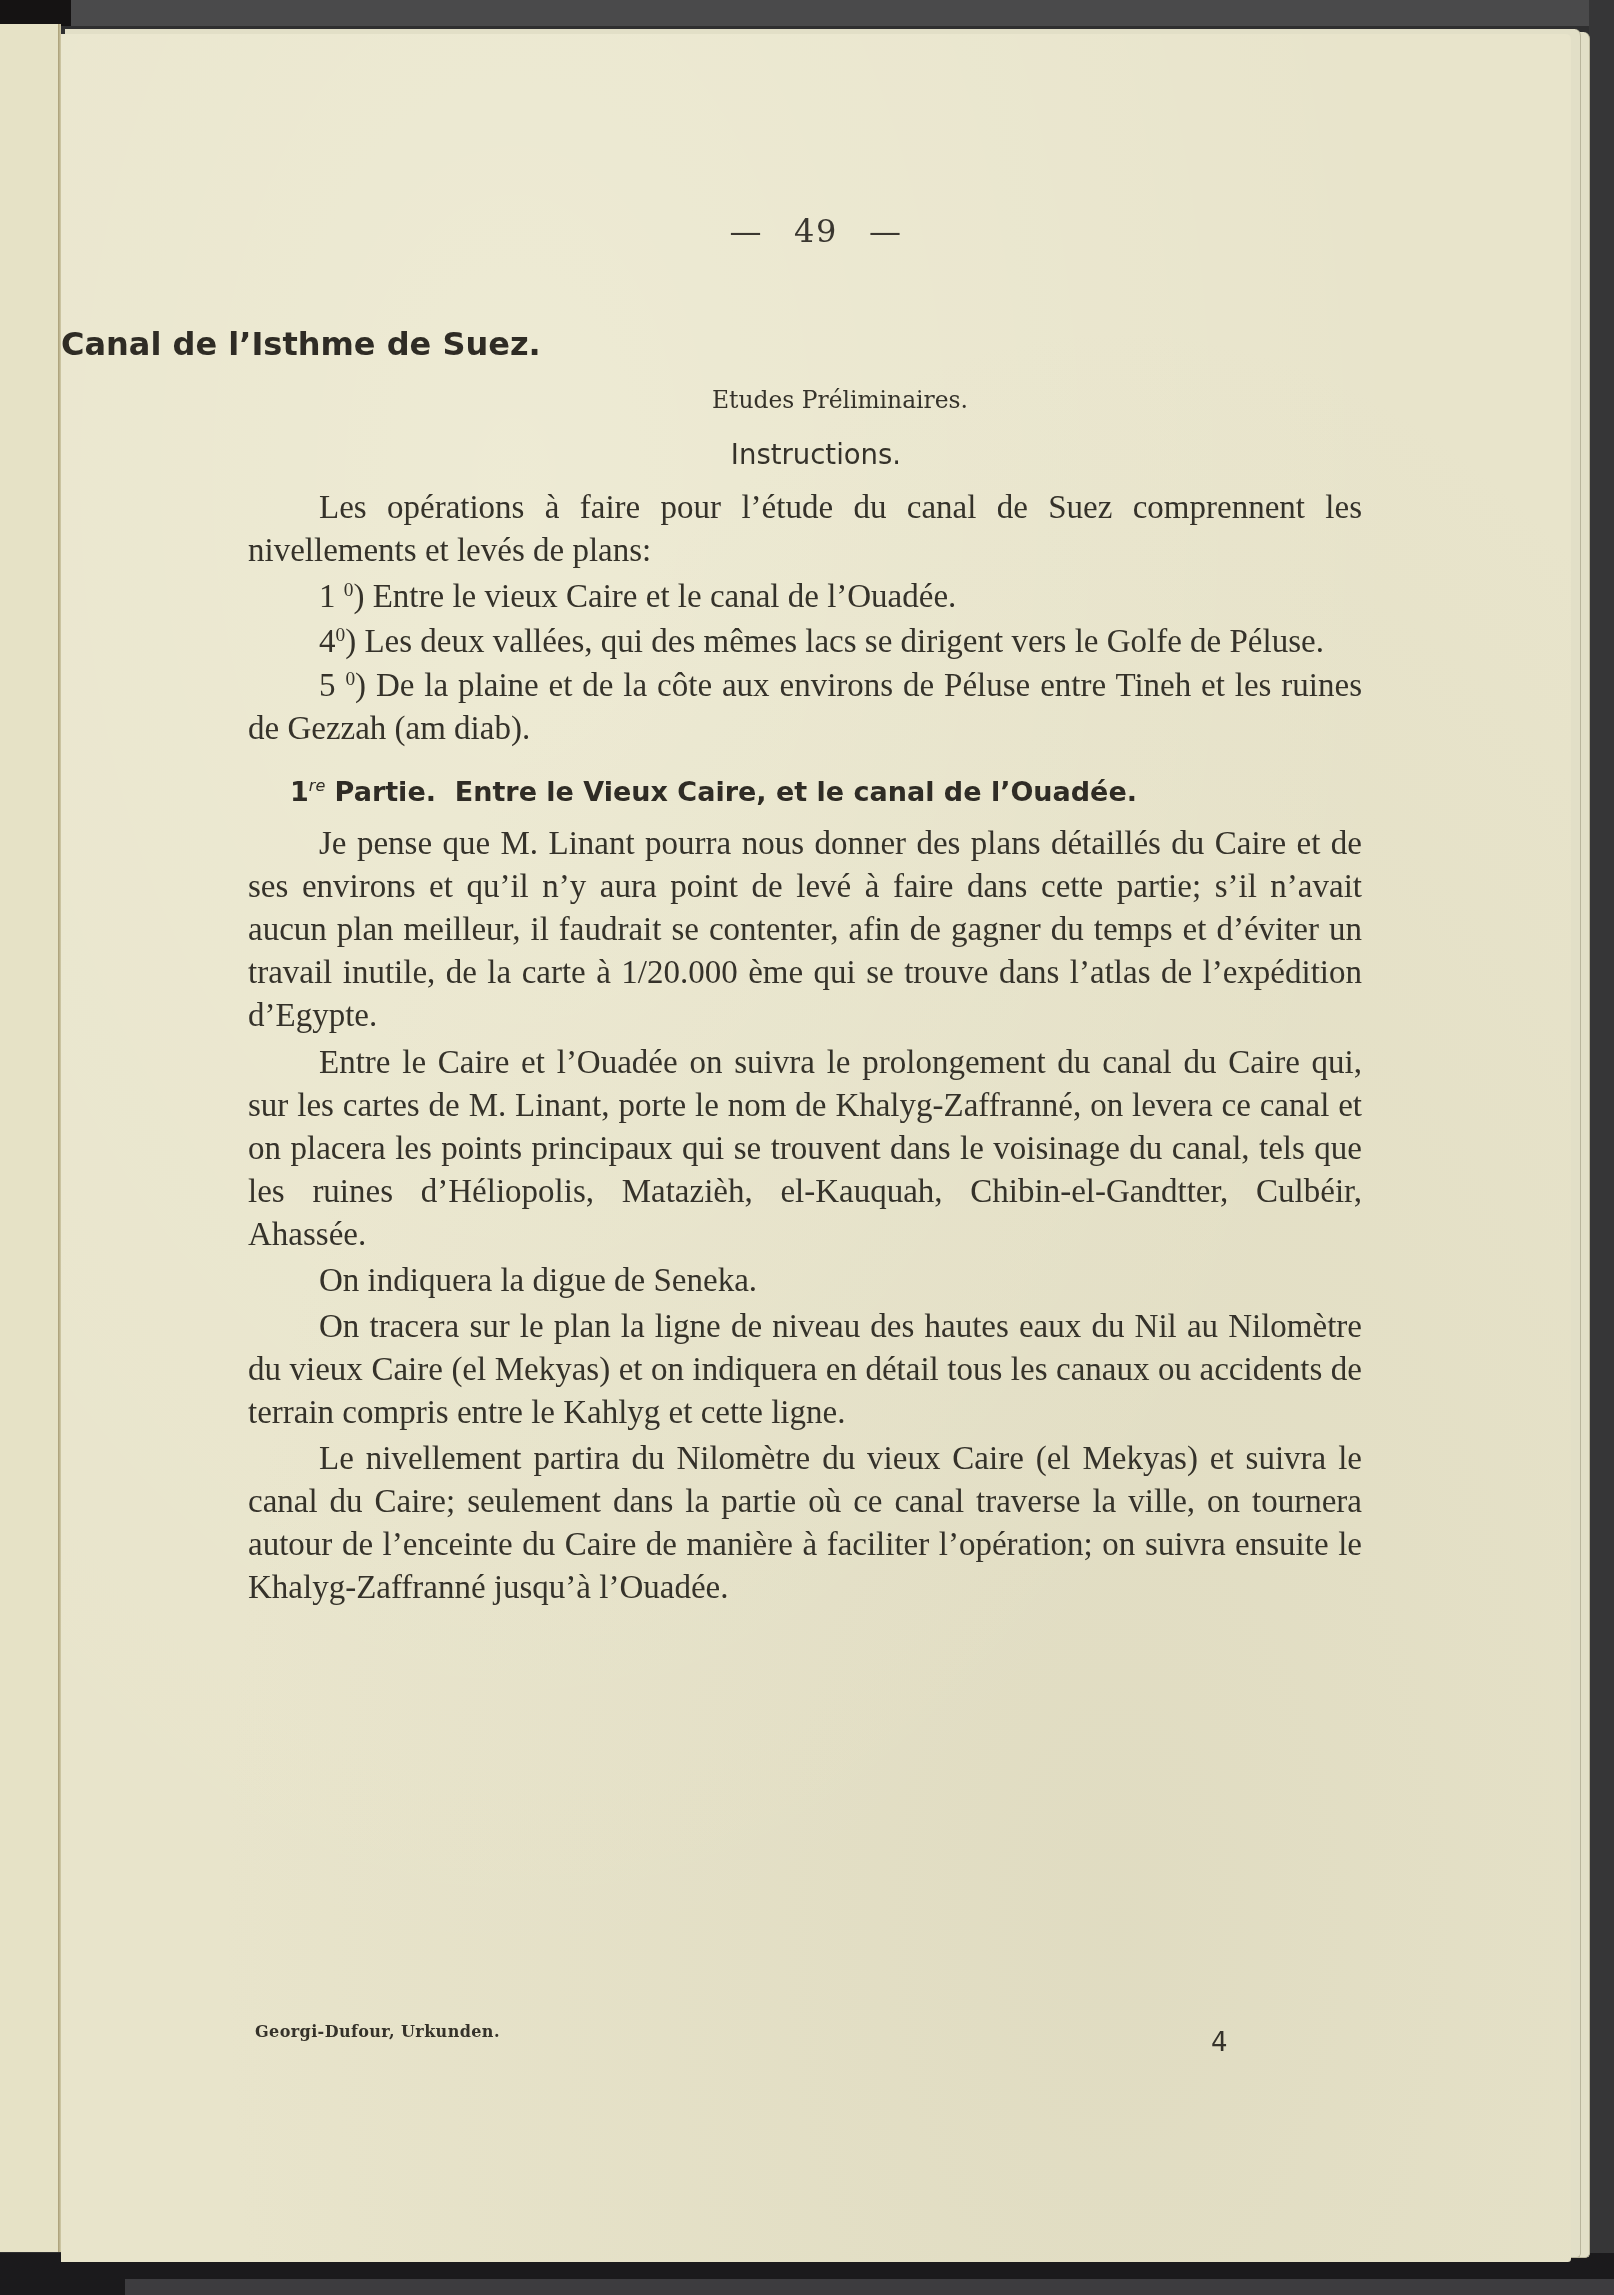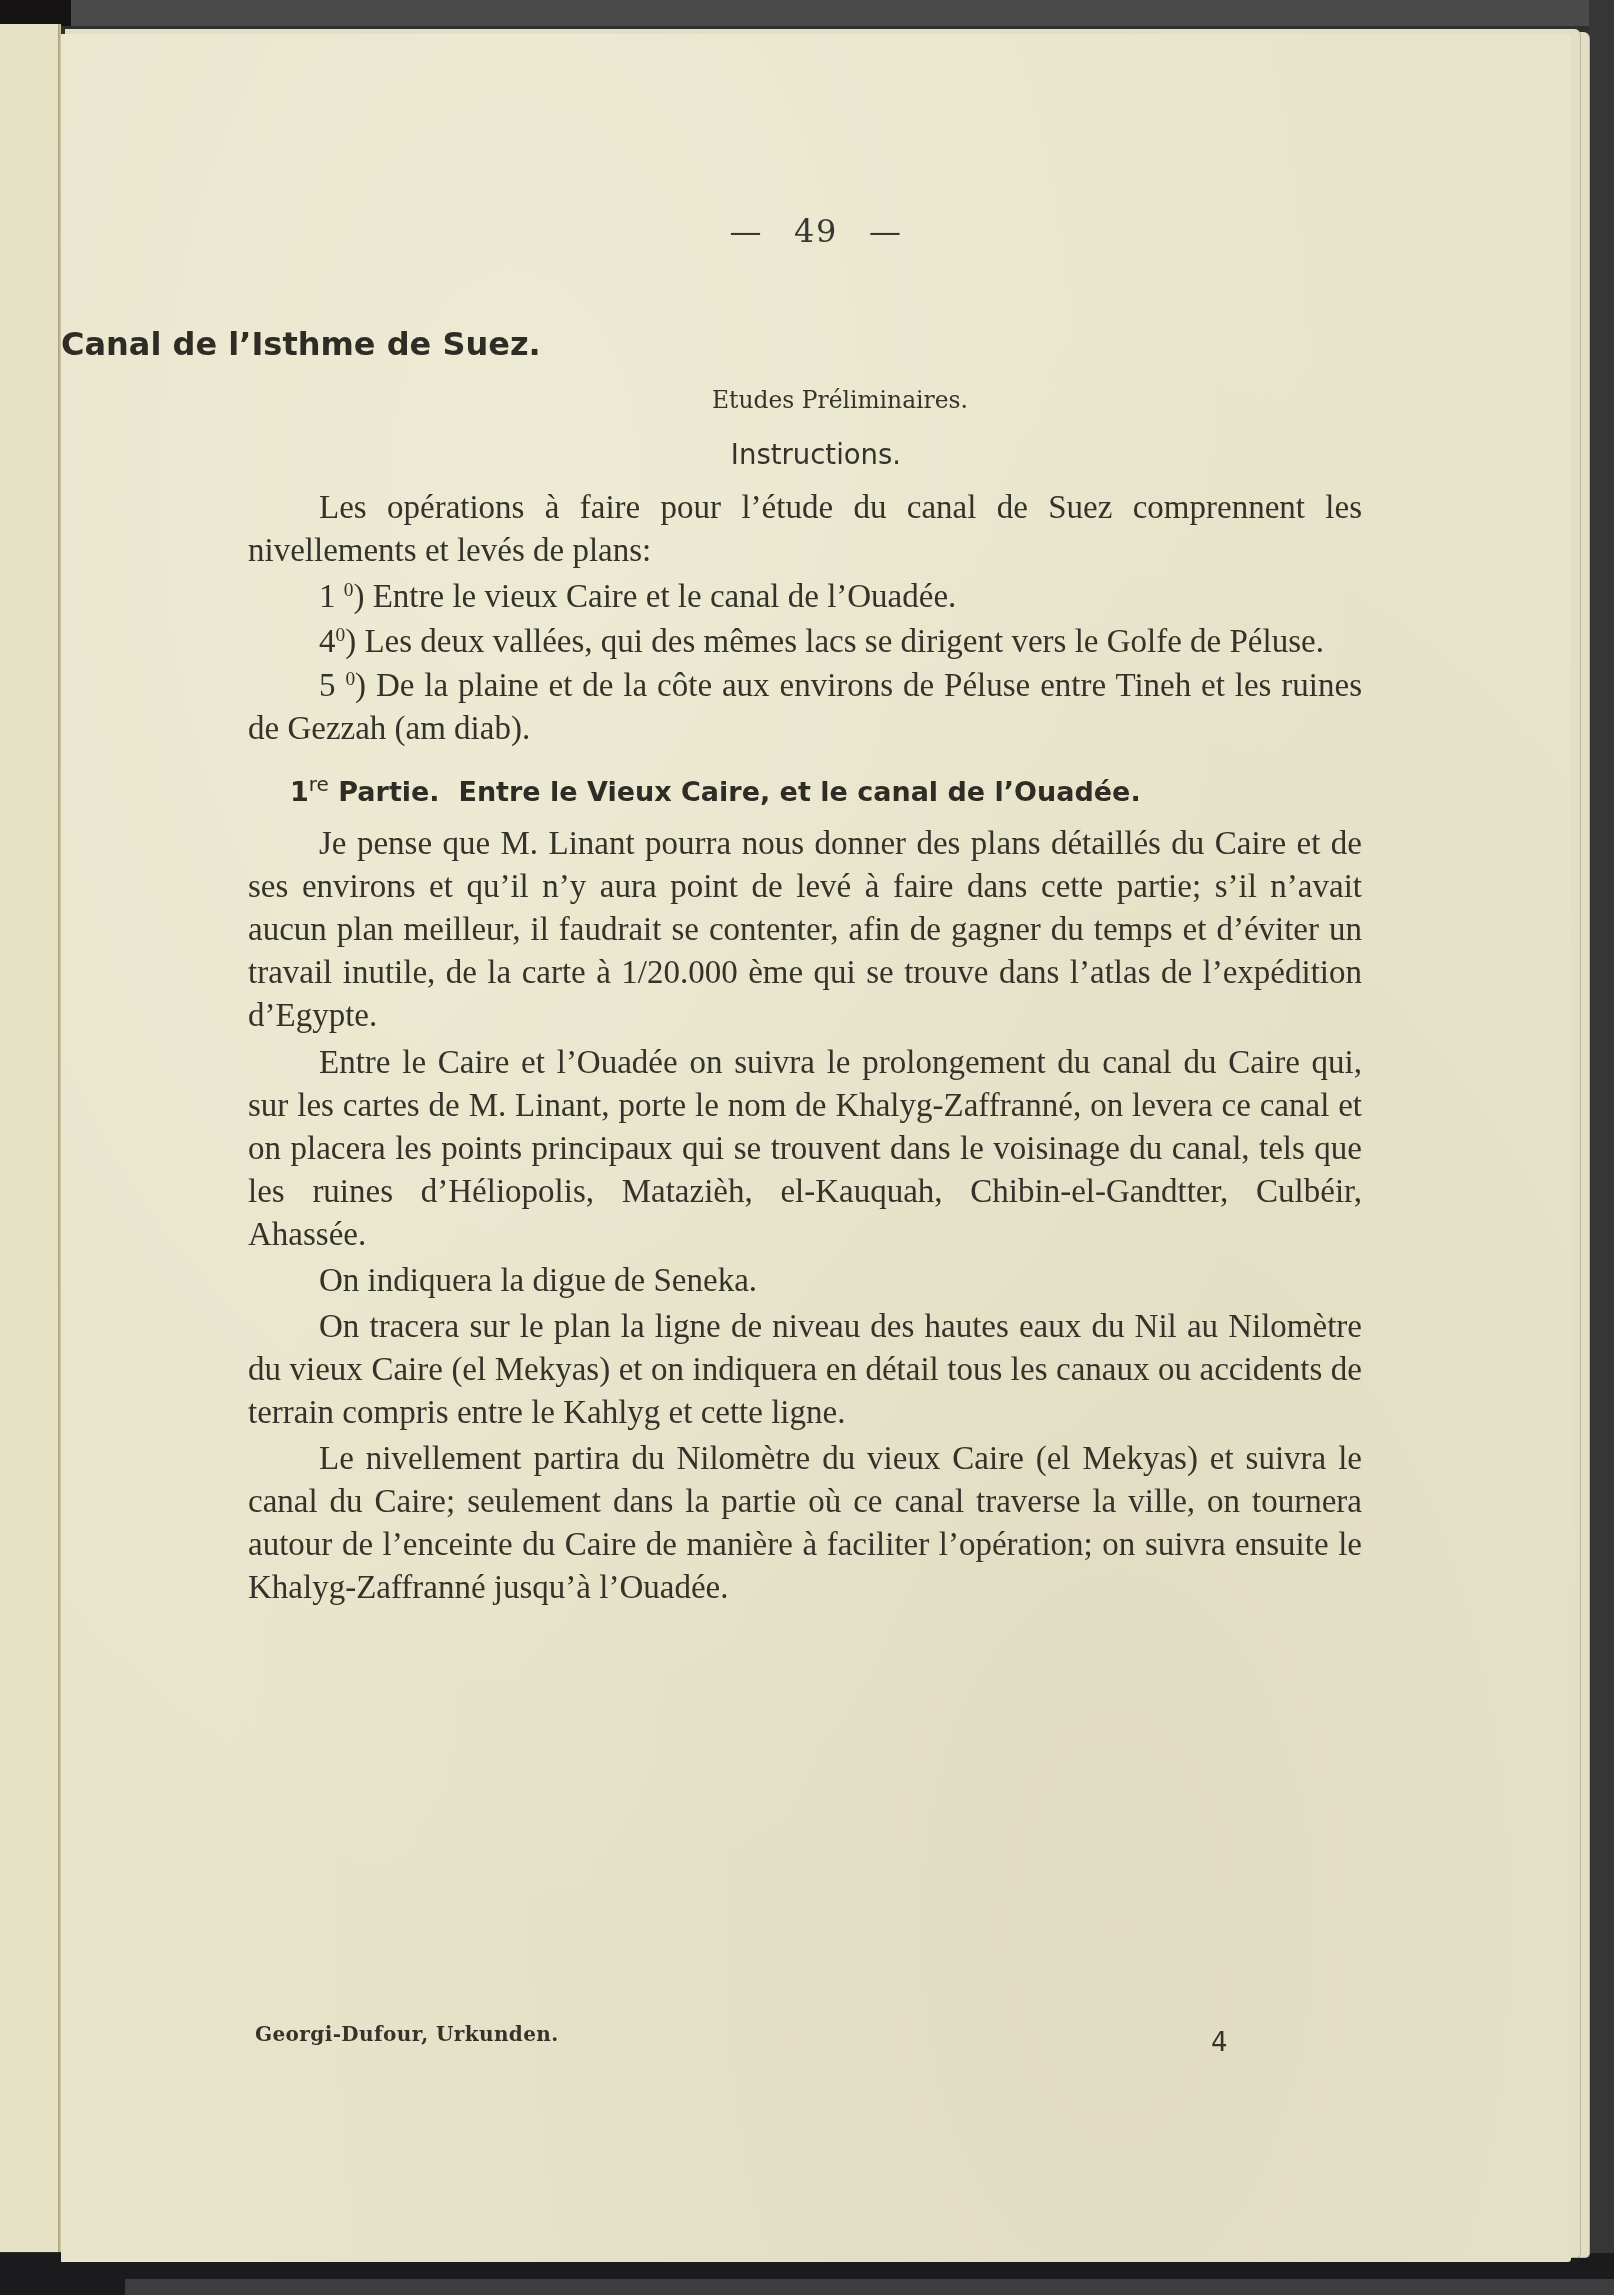--- a/index.html
+++ b/index.html
@@ -131,31 +131,32 @@
     .section-heading {
       font-family: "DejaVu Sans", "Liberation Sans", sans-serif;
       font-weight: bold;
       font-size: 27px;
       text-indent: 42px !important;
       margin: 19.4px 0 9.7px 0 !important;
       text-align: left !important;
       color: #2f2c25;
     }
     .section-heading sup {
-      font-size: 20px;
+      font-size: 16px;
       vertical-align: 9.7px;
       line-height: 0;
       font-weight: normal;
+      font-style: italic;
     }
     .footer-left {
       position: absolute;
       left: 194px;
       top: 1988px;
       font-family: "DejaVu Serif", "Liberation Serif", serif;
-      font-size: 20px;
+      font-size: 16px;
       font-weight: bold;
       color: #35322a;
       letter-spacing: 0.4px;
     }
     .footer-right {
       position: absolute;
       left: 1150px;
       top: 1993px;
       font-size: 26px;
       font-family: "DejaVu Sans", "Liberation Sans", sans-serif;

